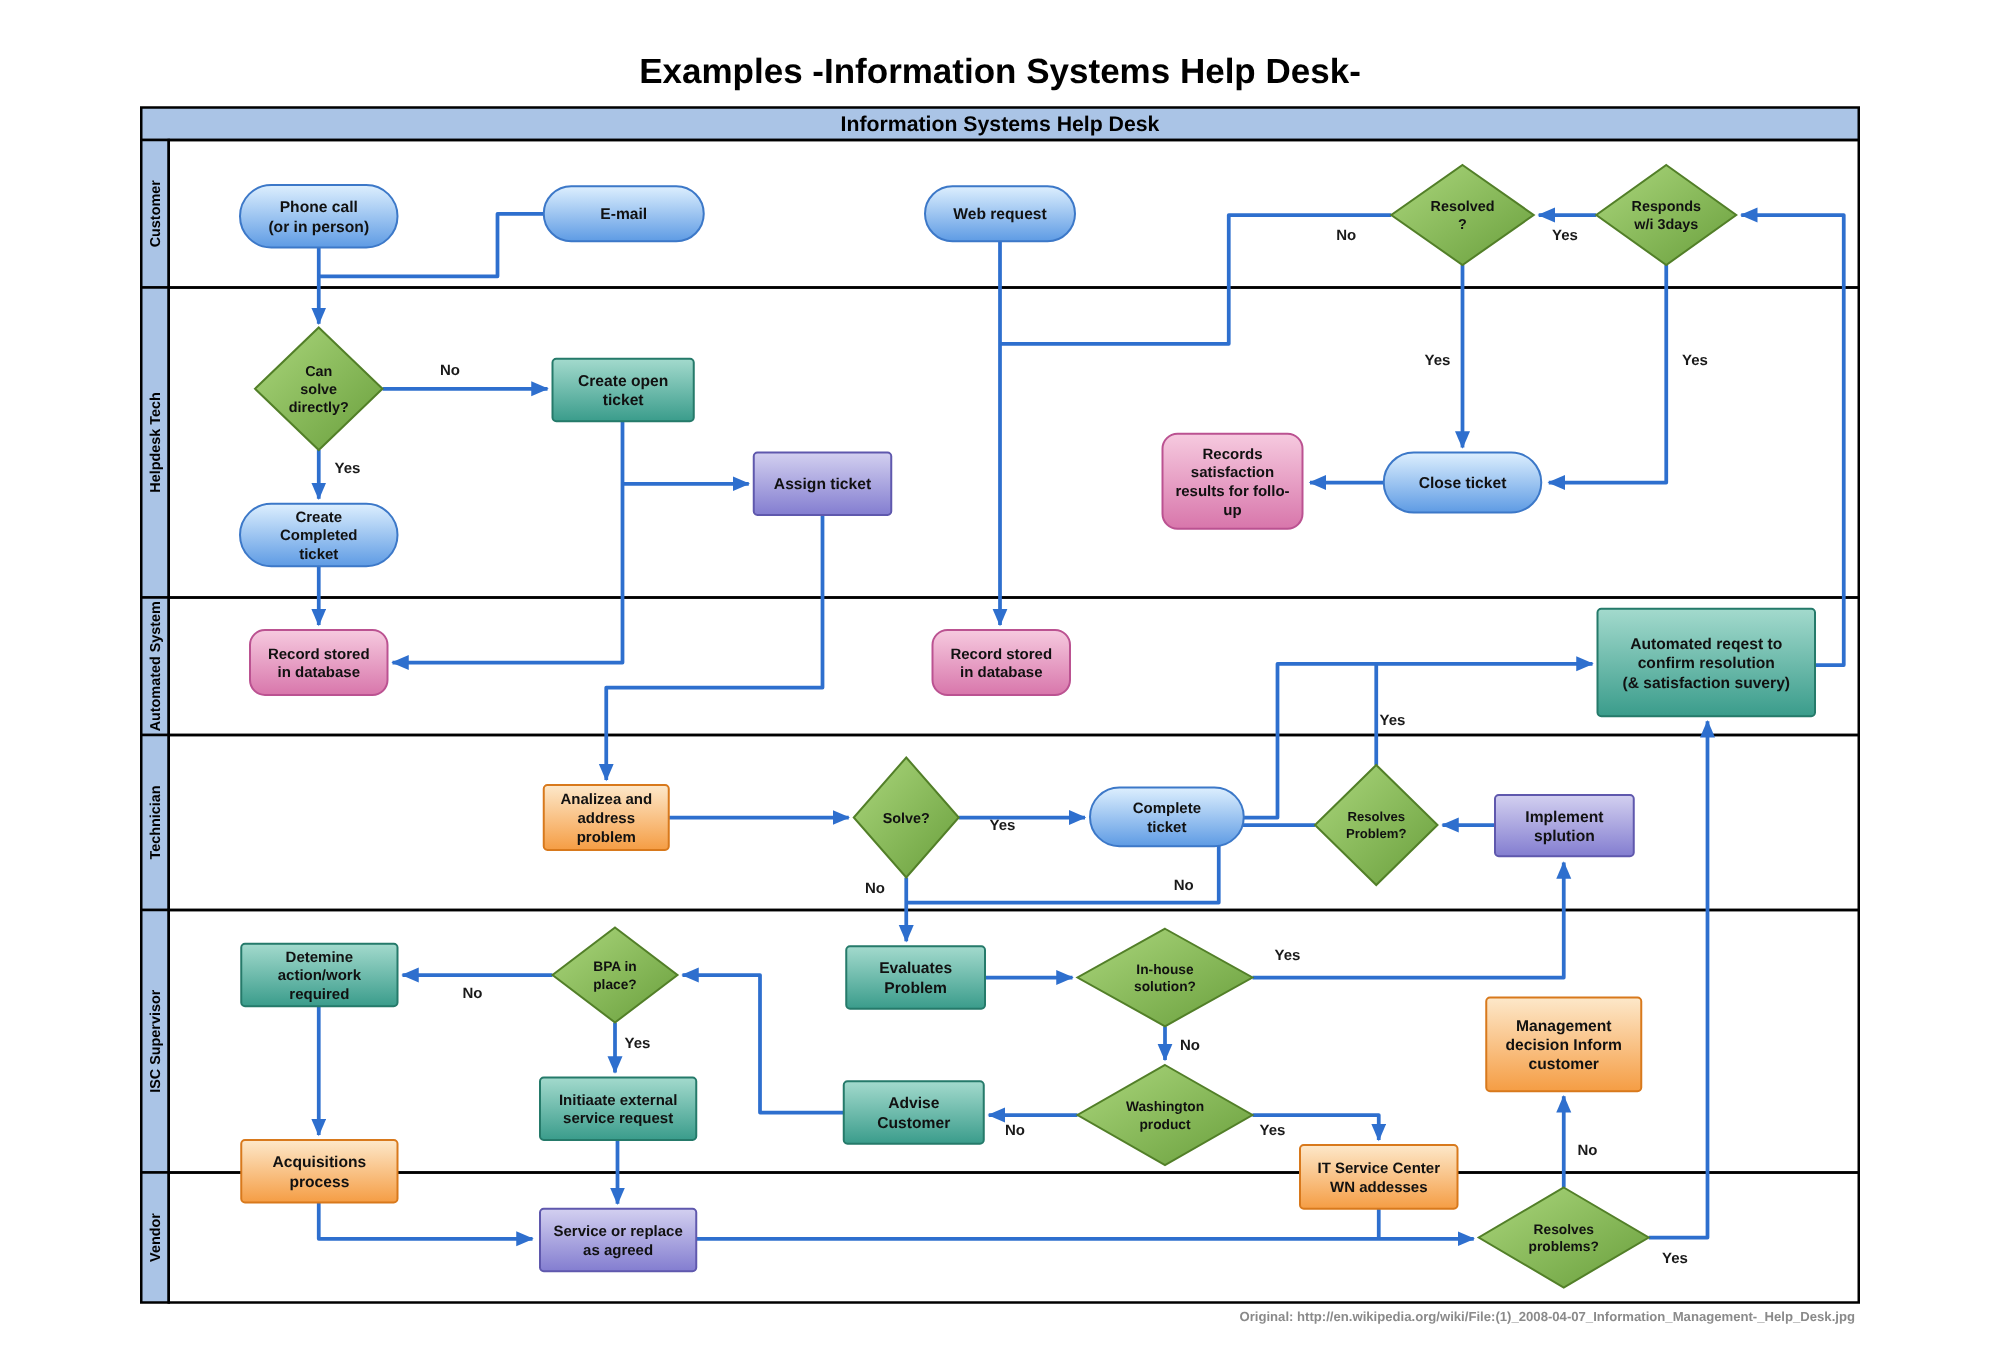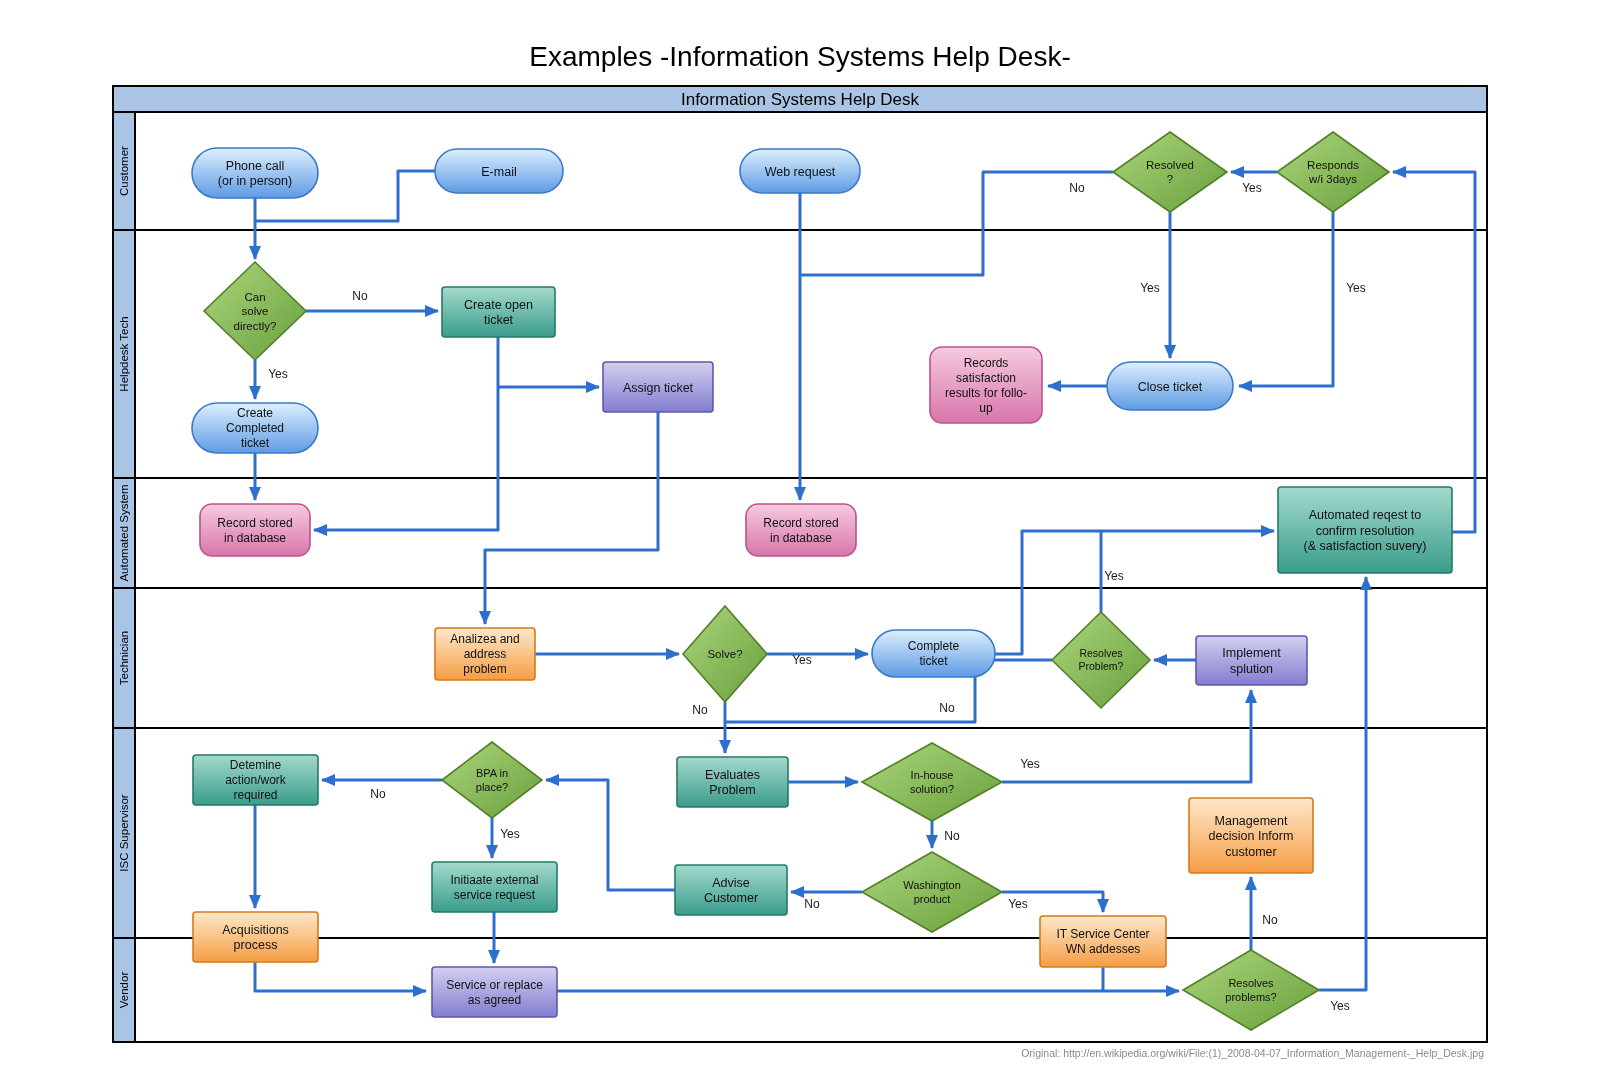--- a/index.html
+++ b/index.html
@@ -1,17 +1,17 @@
 <!DOCTYPE html>
 <html><head>
 <meta charset="utf-8">
 <style>
   html,body{margin:0;padding:0;background:#fff;}
   body{font-family:"Liberation Sans",sans-serif;}
-  #stage{position:relative;width:1600px;height:1076px;background:#fff;overflow:hidden;}
+  #stage{position:relative;width:1600px;height:1076px;background:#fff;overflow:hidden;font-weight:bold;}
   svg{display:block;}
   .title{font-size:28px;fill:#000;font-family:"Liberation Sans",sans-serif;}
   .band{fill:#aac4e6;stroke:#000;stroke-width:2;}
   .band-text{font-size:17px;fill:#000;}
   .lane-band{fill:#aac4e6;stroke:#000;stroke-width:2;}
   .lane-area{fill:none;stroke:#000;stroke-width:2;}
   .lane-label{font-size:11.5px;fill:#000;}
   .edge{fill:none;stroke:#2e6fce;stroke-width:3;stroke-linejoin:round;}
   .edge-label{font-size:12px;fill:#1a1a1a;}
   .node-label{fill:#111;}

